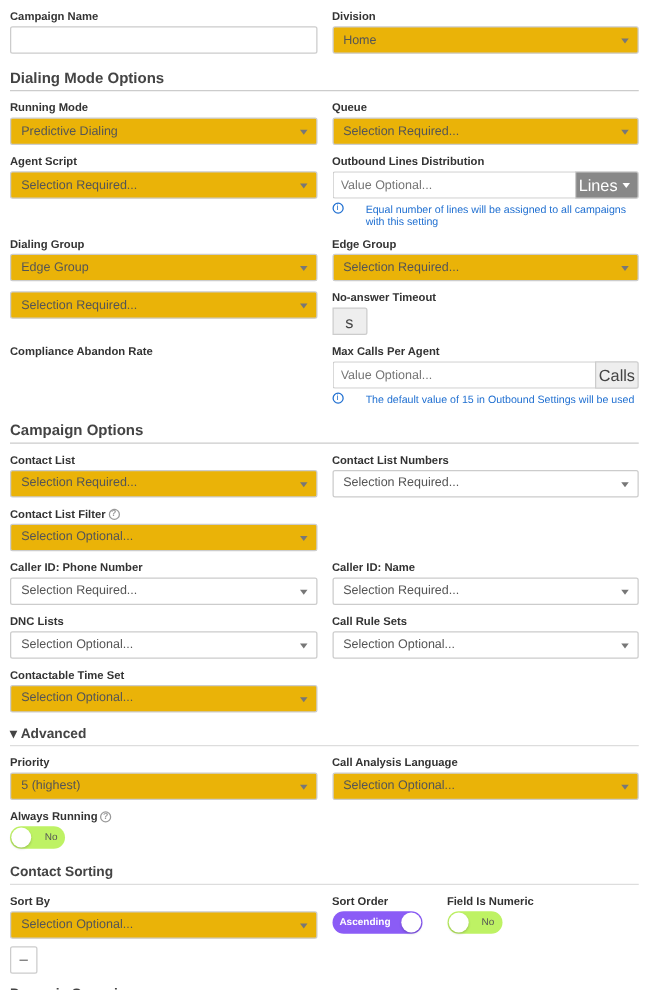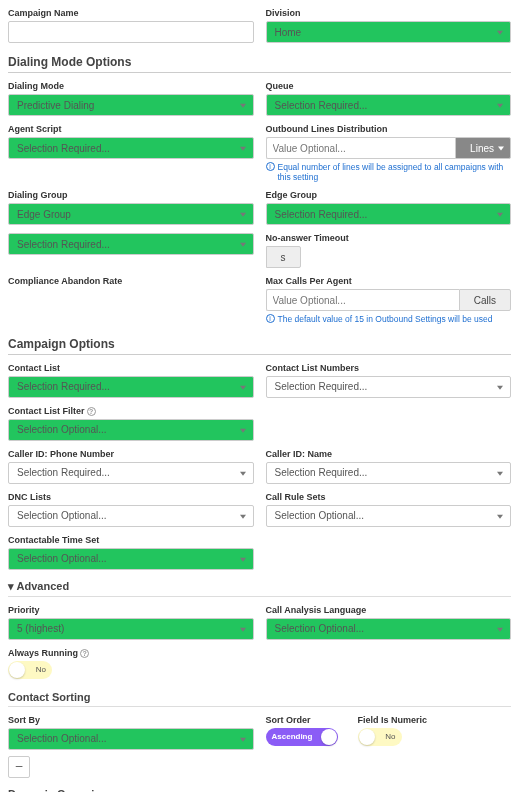--- a/index.html
+++ b/index.html
@@ -40,21 +40,21 @@
     border-radius: 2px;
     padding: 0 6px;
     font-size: 10px;
     background: #fff;
   }
   .select {
     width: 100%;
     height: 22px;
     border: 1px solid #ccc;
     border-radius: 2px;
-    background: #22c55e;
+    background: #eab308;
     padding: 0 20px 0 8px;
     font-size: 10px;
     color: #555;
     position: relative;
     display: flex;
     align-items: center;
     cursor: pointer;
   }
   .select.white-bg { background: #fff; }
   .select::after {
@@ -73,23 +73,23 @@
   .suffix {
     display: flex;
     align-items: center;
     justify-content: center;
     min-width: 28px;
     height: 22px;
     border: 1px solid #ccc;
     border-left: 1px solid #ccc;
     border-radius: 0 2px 2px 0;
     background: #eee;
-    font-size: 10px;
+    font-size: 13px;
     color: #444;
-    padding: 0 14px;
+    padding: 0 2px;
   }
   .suffix.dark {
     background: #888;
     color: #fff;
     position: relative;
   }
   .suffix.dark::after {
     content: "";
     position: absolute;
     right: 6px;
@@ -97,21 +97,21 @@
     transform: translateY(-40%);
     border-left: 3px solid transparent;
     border-right: 3px solid transparent;
     border-top: 4px solid #fff;
   }
   .info-text {
     font-size: 8.5px;
     color: #1f6fd1;
     margin-top: 3px;
     display: flex;
-    gap: 3px;
+    gap: 18px;
     line-height: 1.2;
   }
   .info-icon {
     display: inline-block;
     width: 9px;
     height: 9px;
     border: 1px solid #1f6fd1;
     border-radius: 50%;
     font-size: 7px;
     text-align: center;
@@ -129,21 +129,21 @@
     line-height: 8px;
     color: #999;
     margin-left: 2px;
     vertical-align: middle;
   }
   .toggle {
     display: inline-flex;
     width: 44px;
     height: 18px;
     border-radius: 9px;
-    background: #fef9c3;
+    background: #bef264;
     align-items: center;
     position: relative;
     cursor: pointer;
   }
   .toggle .knob {
     width: 16px;
     height: 16px;
     border-radius: 50%;
     background: #fff;
     position: absolute;
@@ -191,21 +191,21 @@
     <div class="select">
         <span>Home</span>
       </div>
   </div>
 </div>
 
 <div class="section-header">Dialing Mode Options</div>
 
 <div class="row">
   <div class="col">
-    <label class="field-label">Dialing Mode</label>
+    <label class="field-label">Running Mode</label>
     <div class="select">
         <span>Predictive Dialing</span>
       </div>
   </div>
   <div class="col">
     <label class="field-label">Queue</label>
     <div class="select">
         <span>Selection Required...</span>
       </div>
   </div>

